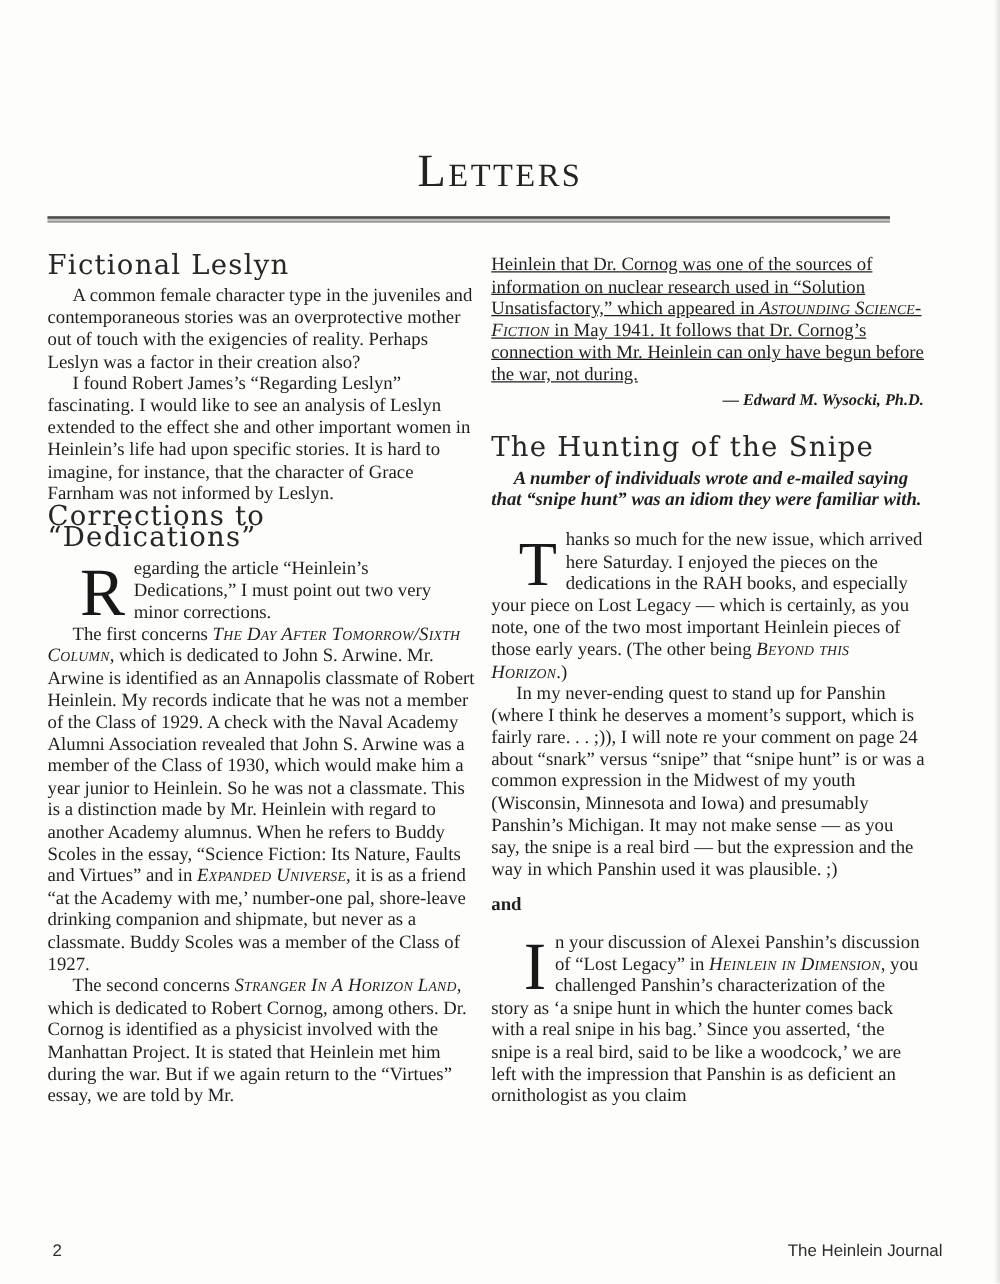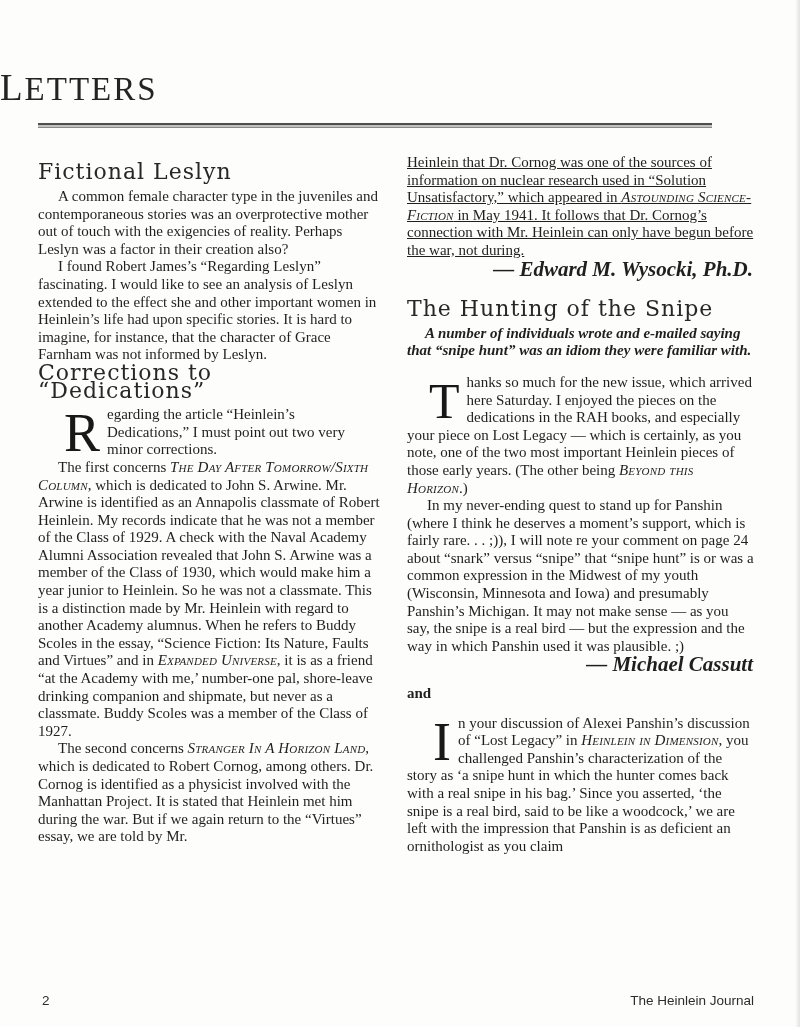--- a/index.html
+++ b/index.html
@@ -12,44 +12,44 @@
     color: #1f1f1f;
     overflow: hidden;
   }
   .scan-edge {
     position: absolute; top: 0; right: 0; width: 5px; height: 100%;
     background: linear-gradient(to right, rgba(253,253,252,0), #e3e3e0);
   }
   
   .page-title {
     margin: 0;
-    padding-top: 66px;
-    text-align: left;
+    padding-top: 116px;
+    text-align: center;
     font-family: "Liberation Serif", serif;
     font-weight: 400;
-    font-size: 33px;
+    font-size: 26px;
     letter-spacing: 2px;
     text-transform: uppercase;
     color: #242424;
   }
   .page-title::first-letter { font-size: 37px; }
   .title-rule {
     margin: 14px 0 0 38px;
     width: 674px;
     height: 2px;
     background: #c2c2c0;
     border-top: 2px solid #4e4e4c;
     border-bottom: 1px solid #8a8a88;
   }
   
   .columns {
     display: flex;
-    gap: 27px;
+    gap: 13px;
     margin: 26px 38px 0 38px;
-    align-items: center;
+    align-items: flex-end;
   }
   .col { font-size: 15px; line-height: 17.6px; }
   .col-left  { width: 342px; flex: none; }
   .col-right { width: 348px; flex: none; }
   .col p { margin: 0; }
   .indent { text-indent: 20px; clear: left; }
   .cont { text-indent: 0; text-decoration: underline; }
   
   .script {
     font-family: "DejaVu Serif", serif;
@@ -59,21 +59,21 @@
     margin: 0 0 7px 0;
     color: #272727;
   }
   .mt { margin-top: 22px !important; }
   .script.h2l { }
   
   .sig {
     text-align: right;
     font-weight: 700;
     font-style: italic;
-    font-size: 21px;
+    font-size: 13px;
     padding-right: 2px;
     margin-top: 1px !important;
     clear: left;
   }
   
   .note {
     font-weight: 700;
     font-style: italic;
     text-indent: 18px;
     margin-bottom: 12px !important;
@@ -136,21 +136,20 @@
 
     <section class="col col-right">
       <p class="cont"><span>Heinlein that Dr. Cornog was one of the sources of information on nuclear research used in “Solution Unsatisfactory,” which appeared in </span><span class="bt">Astounding Science-Fiction</span><span> in May 1941. It follows that Dr. Cornog’s connection with Mr. Heinlein can only have begun before the war, not during.</span></p>
       <p class="sig">— Edward M. Wysocki, Ph.D.</p>
 
       <h2 class="script mt">The Hunting of the Snipe</h2>
       <p class="note">A number of individuals wrote and e-mailed saying that “snipe hunt” was an idiom they were familiar with.</p>
 
       <p class="dc-para dc-gap"><span class="dc dc-t">T</span><span>hanks so much for the new issue, which arrived here Saturday. I enjoyed the pieces on the dedications in the RAH books, and especially your piece on Lost Legacy — which is certainly, as you note, one of the two most important Heinlein pieces of those early years. (The other being </span><span class="bt">Beyond this Horizon</span><span>.)</span></p>
       <p class="indent">In my never-ending quest to stand up for Panshin (where I think he deserves a moment’s support, which is fairly rare. . . ;)), I will note re your comment on page 24 about “snark” versus “snipe” that “snipe hunt” is or was a common expression in the Midwest of my youth (Wisconsin, Minnesota and Iowa) and presumably Panshin’s Michigan. It may not make sense — as you say, the snipe is a real bird — but the expression and the way in which Panshin used it was plausible. ;)</p>
-      <p class="sig">— Michael Cassutt</p>
 
       <p class="connector">and</p>
 
       <p class="dc-para"><span class="dc">I</span><span>n your discussion of Alexei Panshin’s discussion of “Lost Legacy” in </span><span class="bt">Heinlein in Dimension</span><span>, you challenged Panshin’s characterization of the story as ‘a snipe hunt in which the hunter comes back with a real snipe in his bag.’ Since you asserted, ‘the snipe is a real bird, said to be like a woodcock,’ we are left with the impression that Panshin is as deficient an ornithologist as you claim</span></p>
     </section>
 
   </main>
 
   <footer class="footer">
     <span>2</span>

